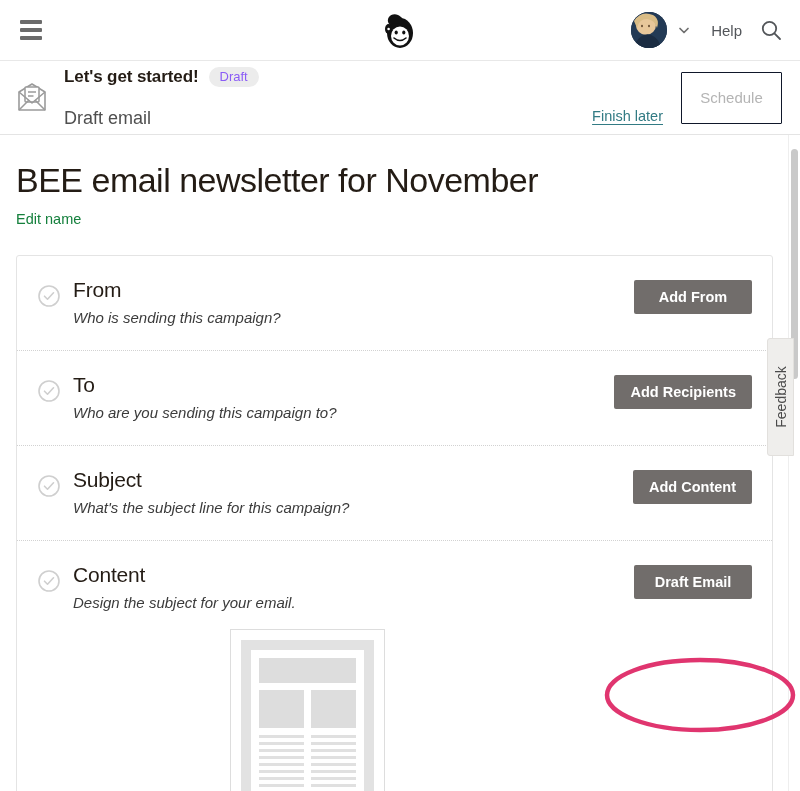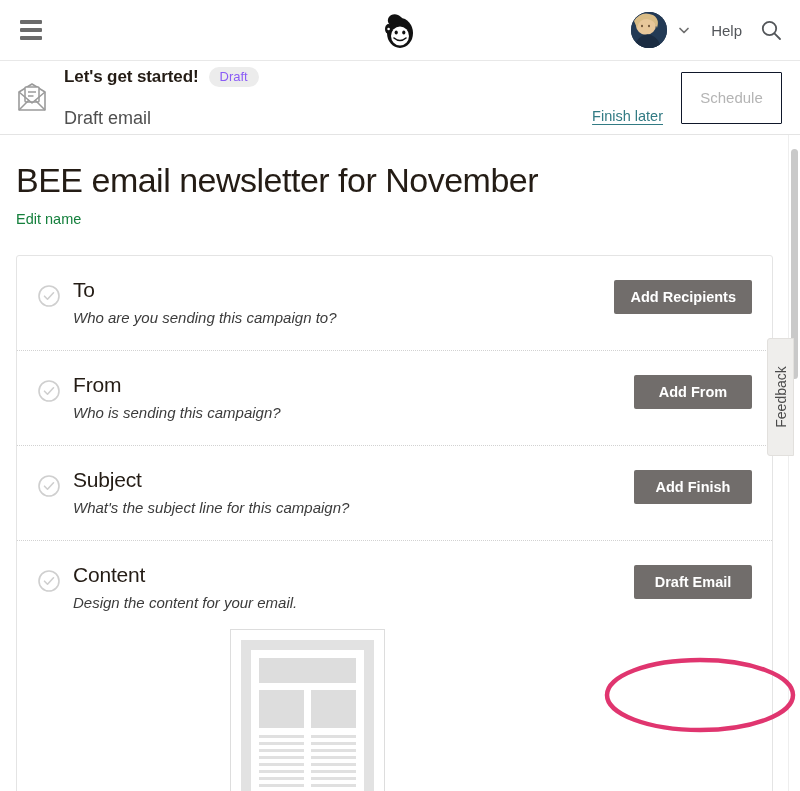--- a/index.html
+++ b/index.html
@@ -363,64 +363,64 @@
     <div class="card">
 
       <div class="section">
         <div class="check-icon">
           <svg width="24" height="24" viewBox="0 0 24 24" aria-hidden="true">
             <circle cx="12" cy="12" r="10" stroke="#cfcfcf" stroke-width="1.6" fill="none"></circle>
             <path d="M7.5 12.2 L10.5 15.2 L16.5 8.8" stroke="#cfcfcf" stroke-width="1.6" fill="none" stroke-linecap="round" stroke-linejoin="round"></path>
           </svg>
         </div>
         <div class="sec-text">
-          <div class="sec-title">To</div>
-          <div class="sec-desc">Who are you sending this campaign to?</div>
-        </div>
-        <button class="sec-btn">Add Recipients</button>
+          <div class="sec-title">From</div>
+          <div class="sec-desc">Who is sending this campaign?</div>
+        </div>
+        <button class="sec-btn">Add From</button>
       </div>
 
       <div class="section">
         <div class="check-icon">
           <svg width="24" height="24" viewBox="0 0 24 24" aria-hidden="true">
             <circle cx="12" cy="12" r="10" stroke="#cfcfcf" stroke-width="1.6" fill="none"></circle>
             <path d="M7.5 12.2 L10.5 15.2 L16.5 8.8" stroke="#cfcfcf" stroke-width="1.6" fill="none" stroke-linecap="round" stroke-linejoin="round"></path>
           </svg>
         </div>
         <div class="sec-text">
-          <div class="sec-title">From</div>
-          <div class="sec-desc">Who is sending this campaign?</div>
-        </div>
-        <button class="sec-btn">Add From</button>
+          <div class="sec-title">To</div>
+          <div class="sec-desc">Who are you sending this campaign to?</div>
+        </div>
+        <button class="sec-btn">Add Recipients</button>
       </div>
 
       <div class="section">
         <div class="check-icon">
           <svg width="24" height="24" viewBox="0 0 24 24" aria-hidden="true">
             <circle cx="12" cy="12" r="10" stroke="#cfcfcf" stroke-width="1.6" fill="none"></circle>
             <path d="M7.5 12.2 L10.5 15.2 L16.5 8.8" stroke="#cfcfcf" stroke-width="1.6" fill="none" stroke-linecap="round" stroke-linejoin="round"></path>
           </svg>
         </div>
         <div class="sec-text">
           <div class="sec-title">Subject</div>
           <div class="sec-desc">What's the subject line for this campaign?</div>
         </div>
-        <button class="sec-btn">Add Finish</button>
+        <button class="sec-btn">Add Content</button>
       </div>
 
       <div class="section">
         <div class="check-icon">
           <svg width="24" height="24" viewBox="0 0 24 24" aria-hidden="true">
             <circle cx="12" cy="12" r="10" stroke="#cfcfcf" stroke-width="1.6" fill="none"></circle>
             <path d="M7.5 12.2 L10.5 15.2 L16.5 8.8" stroke="#cfcfcf" stroke-width="1.6" fill="none" stroke-linecap="round" stroke-linejoin="round"></path>
           </svg>
         </div>
         <div class="sec-text">
           <div class="sec-title">Content</div>
-          <div class="sec-desc">Design the content for your email.</div>
+          <div class="sec-desc">Design the subject for your email.</div>
           <div class="thumb-wrap">
             <div class="thumb-inner">
               <div class="thumb-page">
                 <div class="thumb-hero"></div>
                 <div class="thumb-cols">
                   <div class="thumb-col-img"></div>
                   <div class="thumb-col-img"></div>
                 </div>
                 <div class="thumb-lines">
                   <div class="col">

